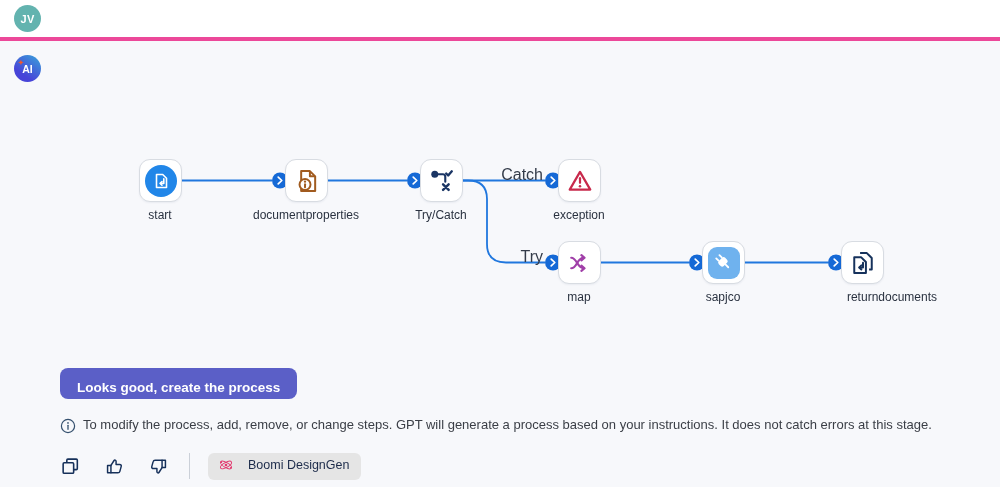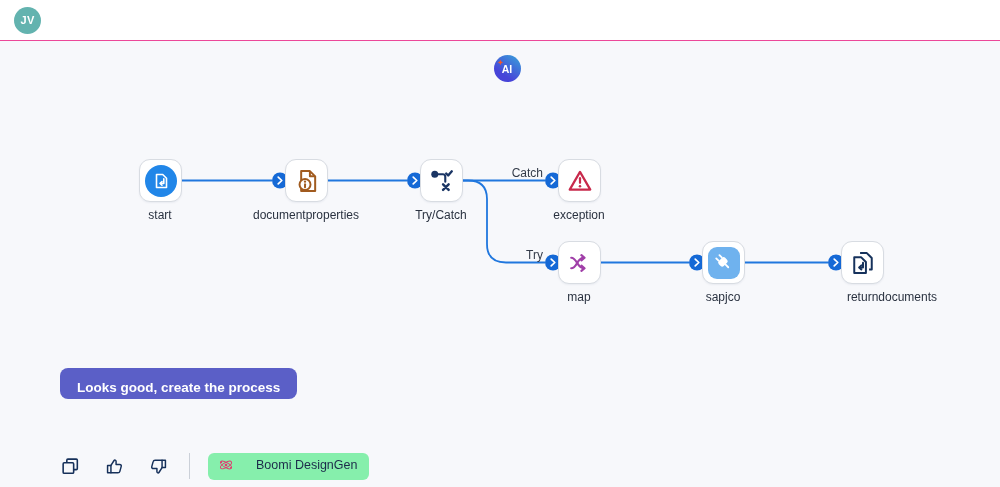--- a/index.html
+++ b/index.html
@@ -2,49 +2,49 @@
 <html><head>
 <meta charset="utf-8">
 <style>
   * { margin:0; padding:0; box-sizing:border-box; }
   html,body { width:1000px; height:487px; background:#fff; overflow:hidden;
               font-family:"Liberation Sans", sans-serif; }
   .screen { position:relative; width:1000px; height:487px; background:#fff; }
 
   
   .user-row { position:absolute; left:0; top:0; width:1000px; height:41px;
-              background:#fff; border-bottom:1px solid #ec4899;
+              background:#fff; border-bottom:4px solid #ec4899;
               display:flex; align-items:center; }
   .avatar { width:27px; height:27px; border-radius:50%; flex:0 0 27px;
             display:flex; align-items:center; justify-content:center;
             color:#fff; font-size:11px; font-weight:700; letter-spacing:.3px; }
   .user-row .avatar { background:#63B3AF; margin-left:14px; }
   .msg-text { margin-left:19px; font-size:14.5px; color:#23262E; }
 
   
   .ai-section { position:absolute; left:0; top:41px; width:1000px; height:446px;
                 background:#F7F8FB; }
-  .ai-row { position:absolute; left:0; top:14px; width:1000px; display:flex; align-items:center;flex-direction:column; }
+  .ai-row { position:absolute; left:0; top:14px; width:1000px; display:flex; align-items:center; }
   .ai-avatar { position:relative; width:27px; height:27px; border-radius:50%; flex:0 0 27px;
                margin-left:14px; background:linear-gradient(215deg,#38A5DA 0%,#4744D8 70%);
                display:flex; align-items:center; justify-content:center;
                color:#fff; font-size:10.5px; font-weight:700; }
   .ai-spark { position:absolute; left:4px; top:4px; font-size:7px; color:#F4582A; line-height:1; }
 
   
   .flow { position:absolute; left:0; top:0; width:1000px; height:330px; }
   .flow svg.wires { position:absolute; left:0; top:0; }
   .node { position:absolute; width:43px; height:43px; background:#fff;
           border:1px solid #D8DCE2; border-radius:11px;
           box-shadow:0 1px 2px rgba(20,40,80,.06);
           display:flex; align-items:center; justify-content:center; }
   .node-label { position:absolute; width:150px; text-align:center;
                 font-size:12px; color:#2A3240; }
   .branch-label { position:absolute; width:60px; text-align:right;
-                  font-size:12px; color:#333B49; }
+                  font-size:16px; color:#333B49; }
 
   #n-start            { left:139px; top:118px; }
   #n-docprops         { left:285px; top:118px; }
   #n-trycatch         { left:420px; top:118px; }
   #n-exception        { left:558px; top:118px; }
   #n-map              { left:558px; top:200px; }
   #n-sapjco           { left:702px; top:200px; }
   #n-returndocuments  { left:841px; top:200px; }
 
   #l-start           { left:85px;  top:167px; }
@@ -69,22 +69,22 @@
               display:flex; align-items:flex-start; gap:7px; }
   .info-row .txt { font-size:13px; color:#3A3E46; white-space:nowrap; padding-top:1px; }
 
   
   .footer-row { position:absolute; left:60px; top:410px; height:30px;
                 display:flex; align-items:center; }
   .icon-btn { background:none; border:none; padding:0; cursor:pointer;
               display:flex; align-items:center; }
   .icon-btn + .icon-btn { margin-left:23px; }
   .v-divider { width:1px; height:26px; background:#CBD0D8; margin:0 18px 0 20px; }
-  .badge { display:flex; align-items:center; gap:22px; height:27px;
-           background:#86efac; border-radius:6px; padding:0 12px 3px 10px; cursor:pointer; border:none; }
+  .badge { display:flex; align-items:center; gap:14px; height:27px;
+           background:#e5e5e5; border-radius:6px; padding:0 12px 3px 10px; cursor:pointer; border:none; }
   .badge .lbl { font-size:12.5px; color:#1C2B4A; font-family:"Liberation Sans", sans-serif; }
 </style>
 </head>
 <body>
 
 <div class="screen">
 
   <div class="user-row">
     <div class="avatar">JV</div>
   </div>
@@ -222,20 +222,28 @@
       <div class="node-label" id="l-docprops">documentproperties</div>
       <div class="node-label" id="l-trycatch">Try/Catch</div>
       <div class="node-label" id="l-exception">exception</div>
       <div class="node-label" id="l-map">map</div>
       <div class="node-label" id="l-sapjco">sapjco</div>
       <div class="node-label" id="l-returndocuments">returndocuments</div>
     </div>
 
     <button class="confirm-btn">Looks good, create the process</button>
 
+    <div class="info-row">
+      <svg width="16" height="16" viewBox="0 0 16 16" style="flex:0 0 16px; margin-top:2px;">
+        <circle cx="8" cy="8" r="6.6" stroke="#35506E" stroke-width="1.2" fill="none"></circle>
+        <path d="M8 7.3 V11.3" stroke="#35506E" stroke-width="1.3" stroke-linecap="round"></path>
+        <circle cx="8" cy="4.9" r="0.85" fill="#35506E"></circle>
+      </svg>
+      <span class="txt">To modify the process, add, remove, or change steps. GPT will generate a process based on your instructions. It does not catch errors at this stage.</span>
+    </div>
 
     <div class="footer-row">
 
       <button class="icon-btn" title="">
         <svg width="21" height="21" viewBox="0 0 20 20">
           <g stroke="#16305A" stroke-width="1.5" fill="none" stroke-linejoin="round">
             <rect x="6.5" y="3" width="10" height="10" rx="1"></rect>
             <rect x="3" y="6.5" width="10" height="10" rx="1" fill="#F7F8FB"></rect>
           </g>
         </svg>

